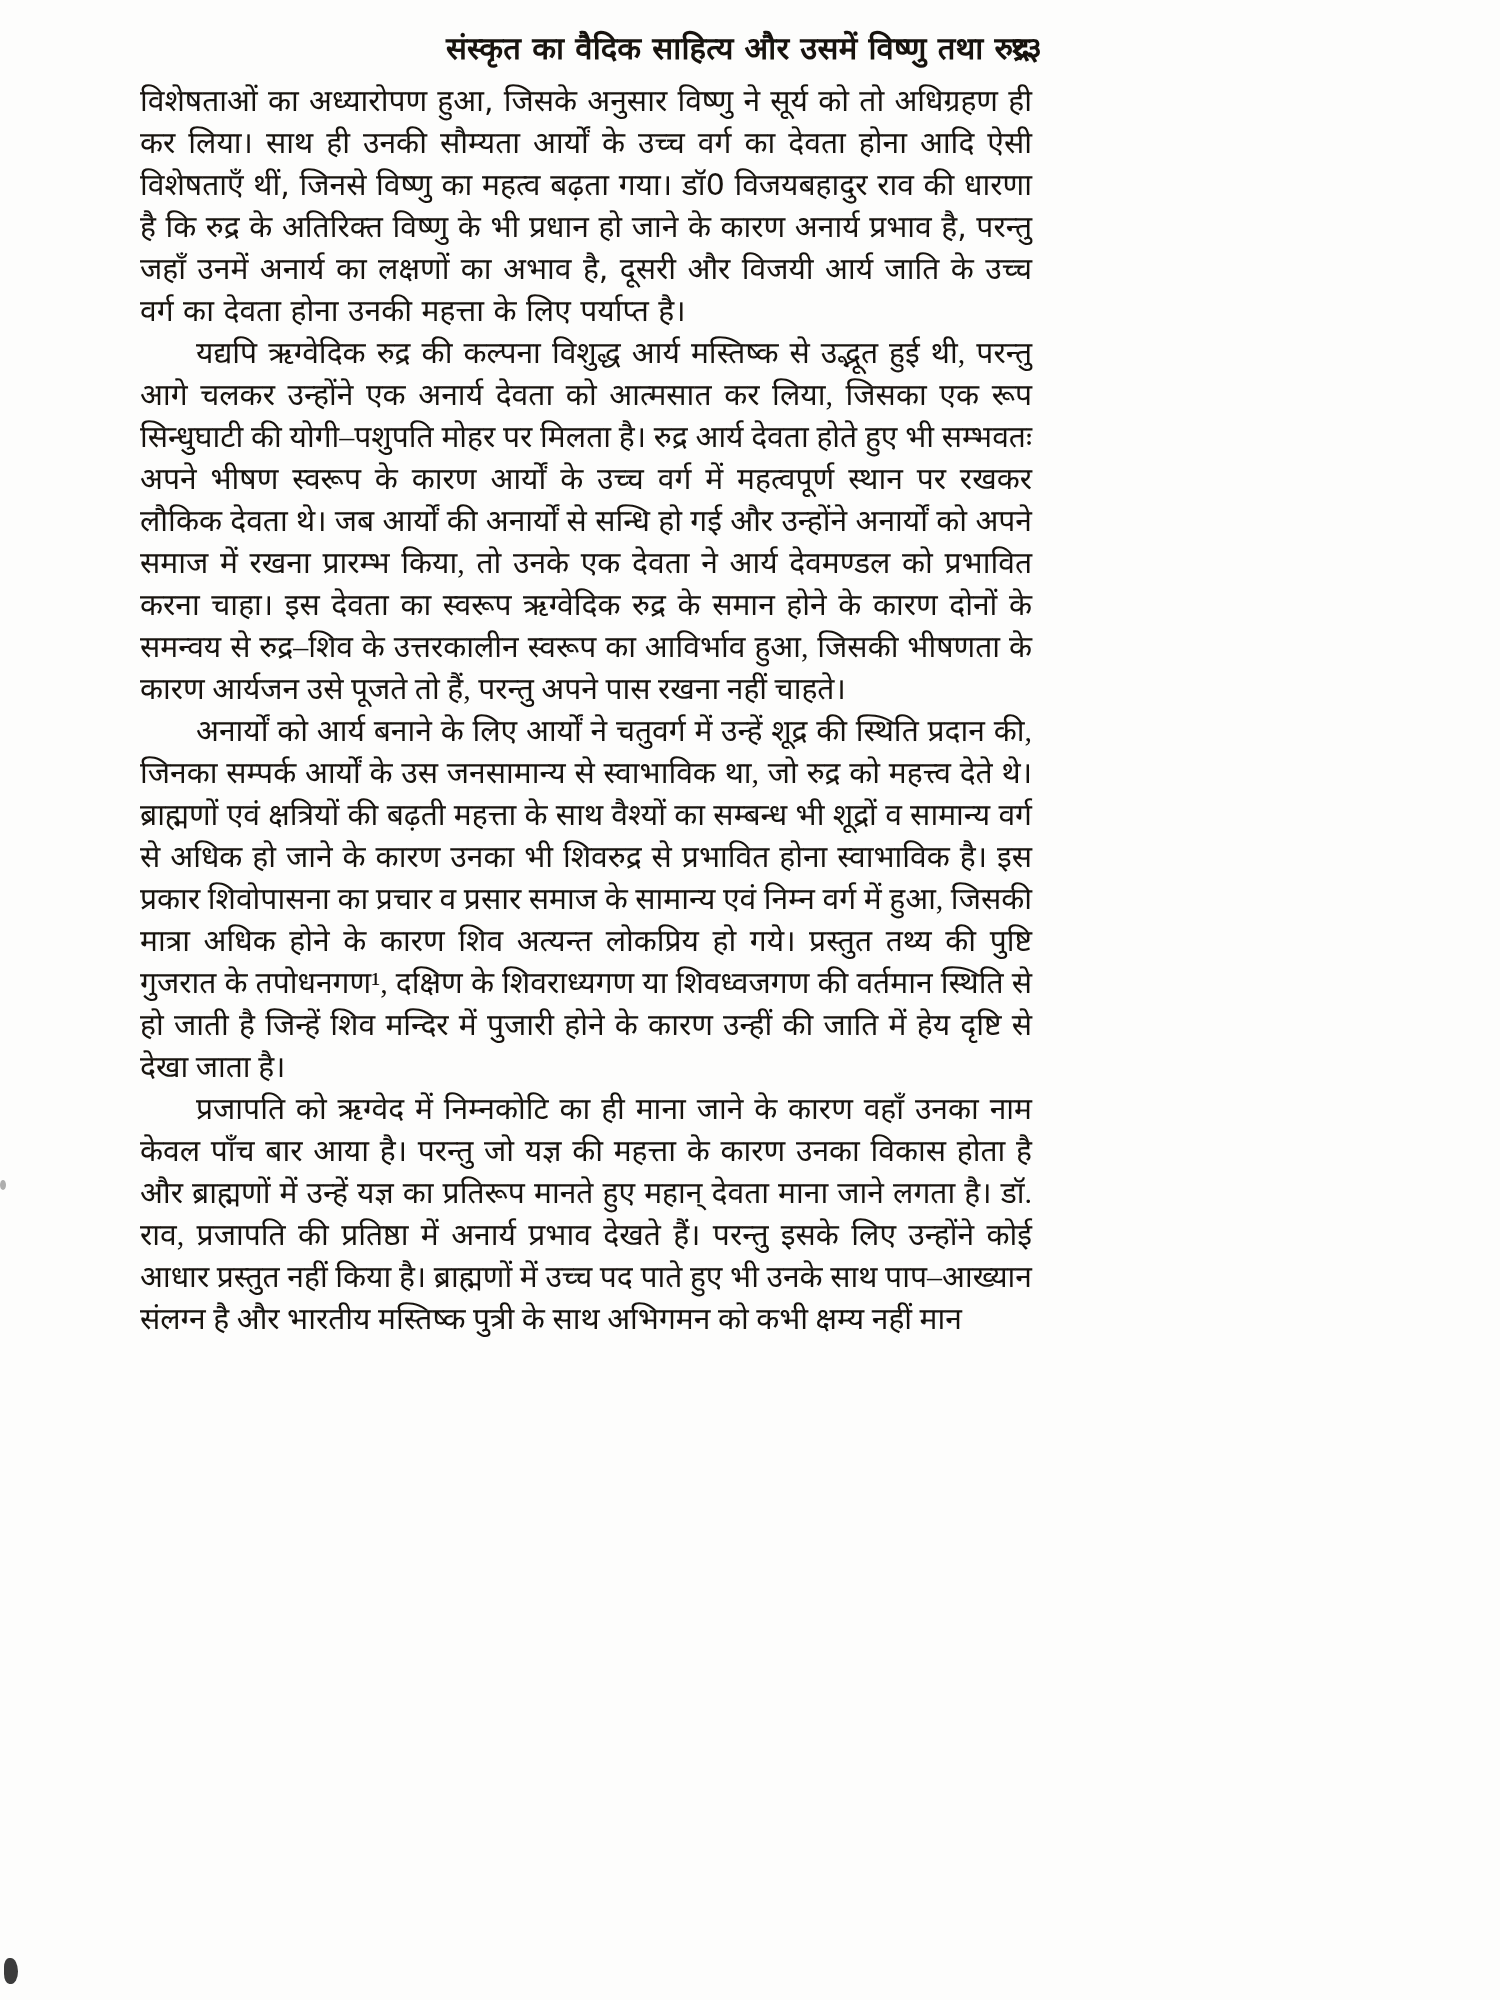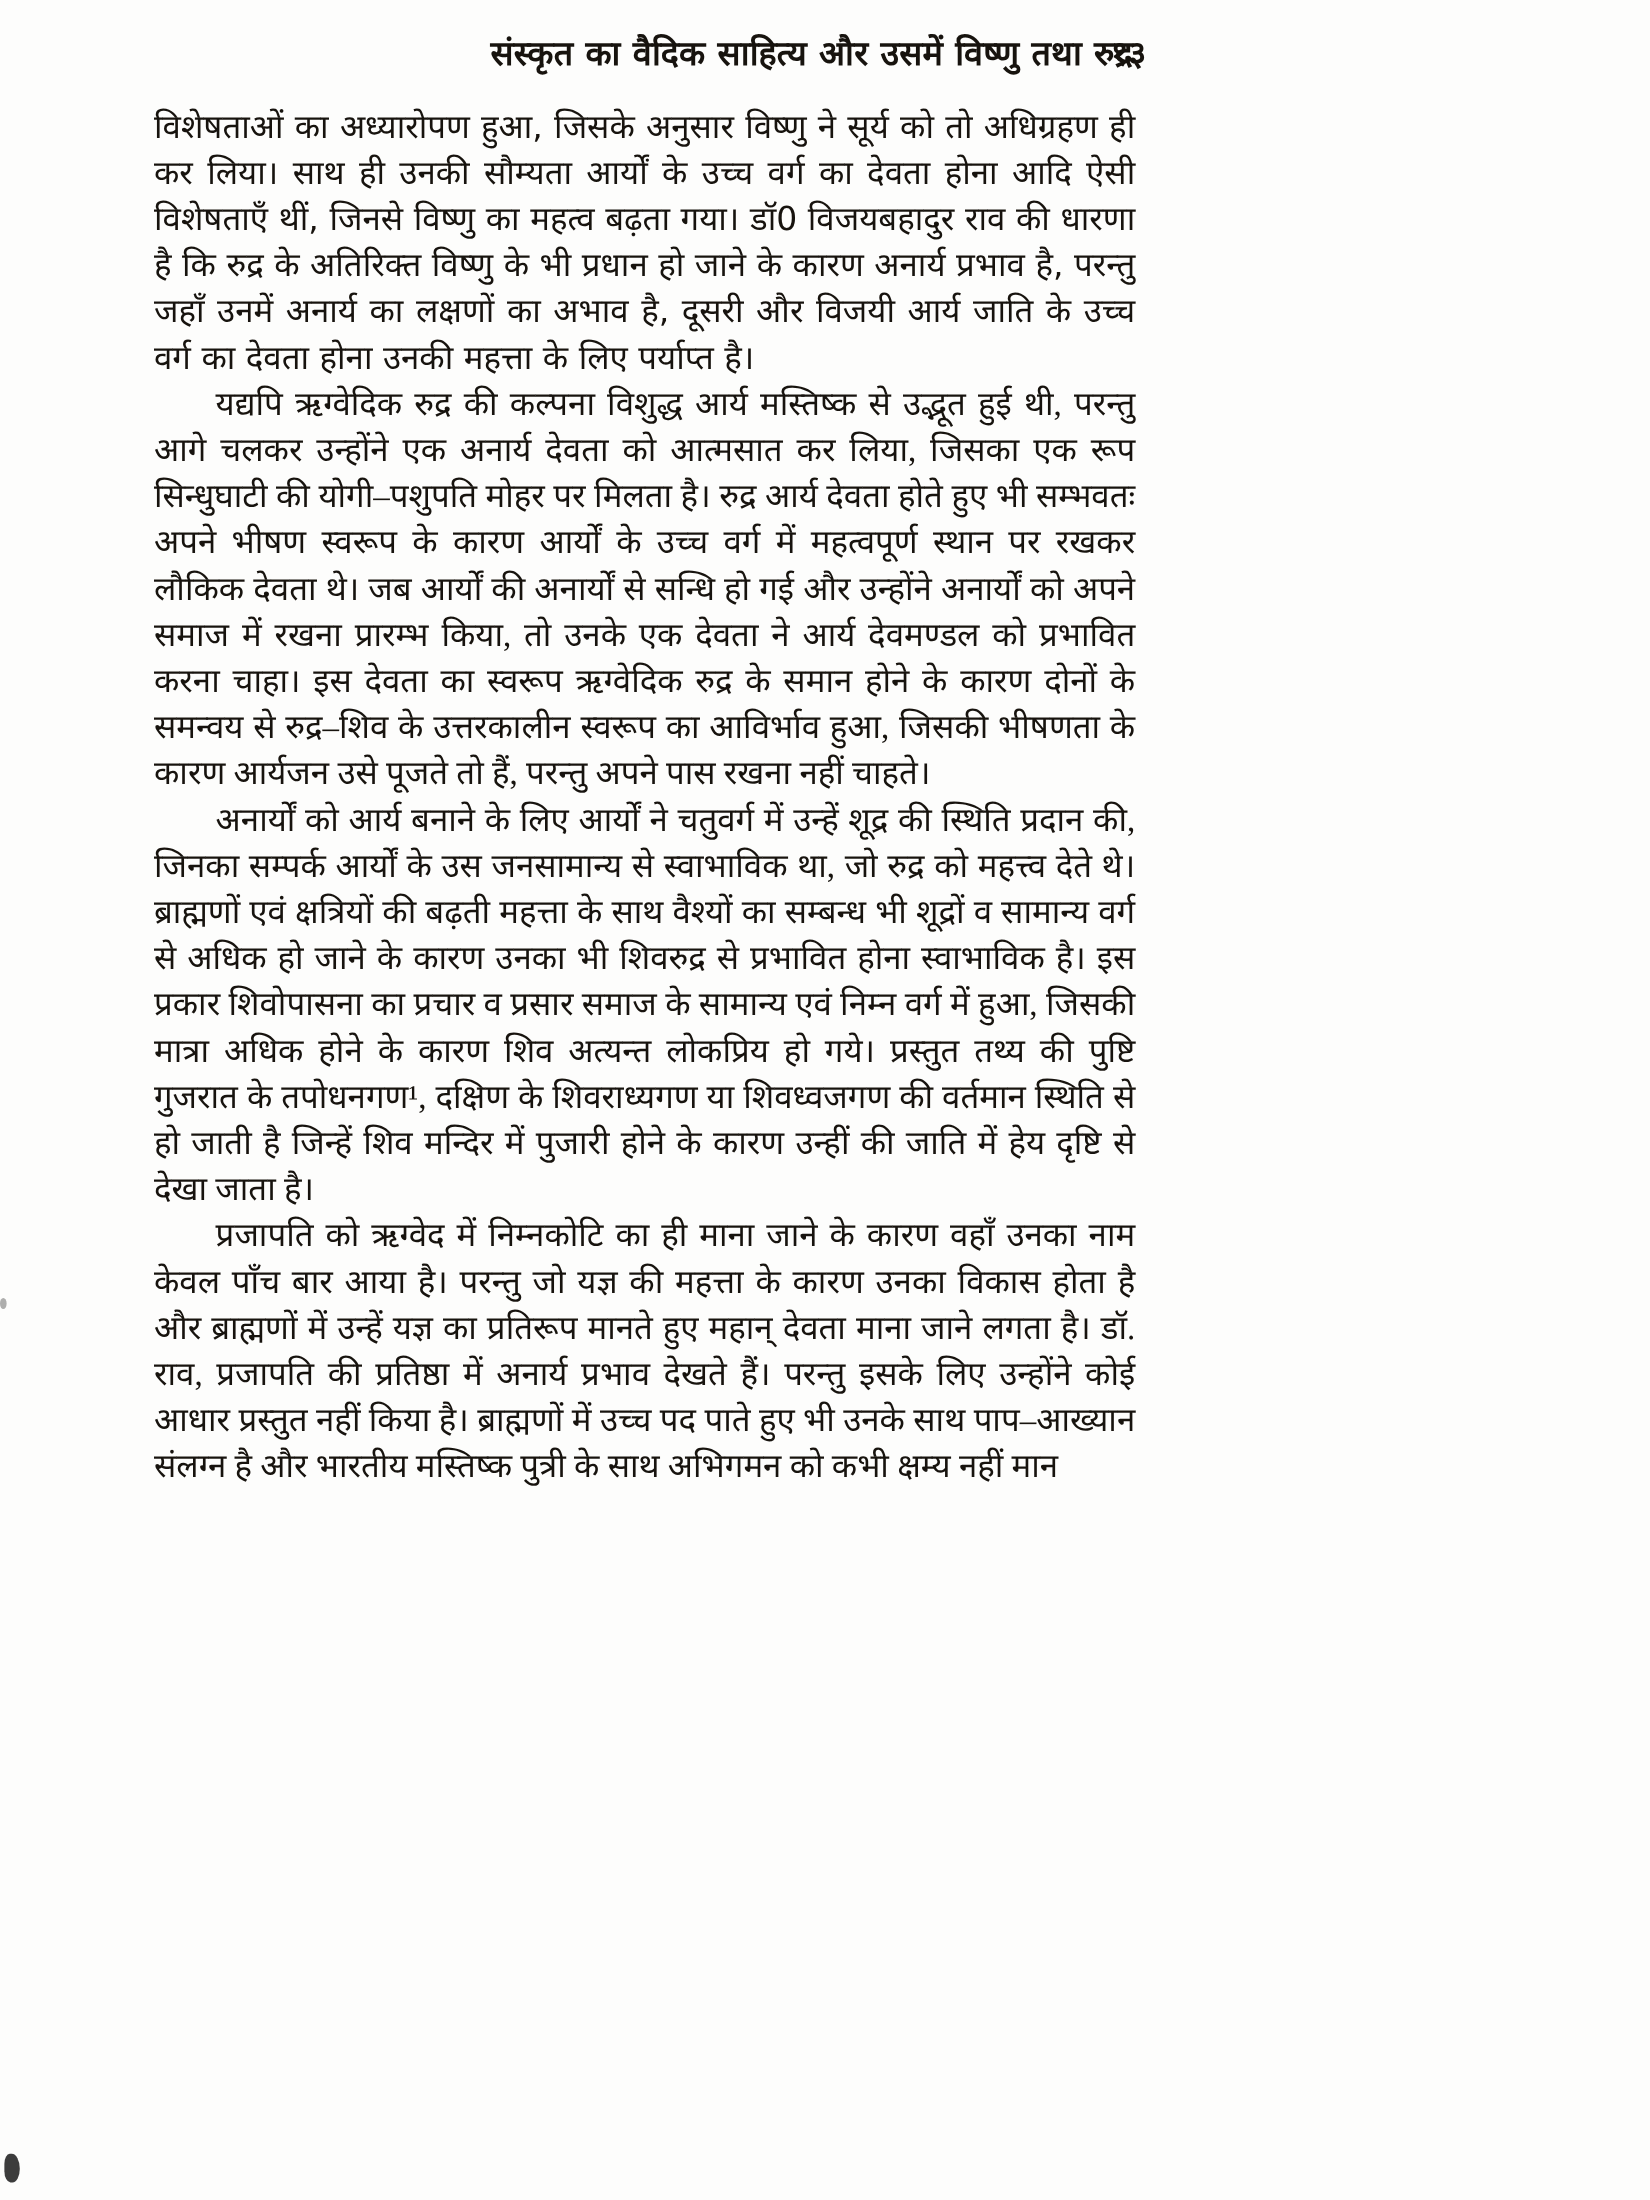--- a/index.html
+++ b/index.html
@@ -39,21 +39,21 @@
     position: absolute;
     top: 0;
     right: -12px;
     font-size: 31px;
     font-weight: 600;
     font-family: Liberation Serif, serif;
   }
   
   .page-body {
     position: absolute;
-    top: 95px;
+    top: 80px;
     left: 140px;
     width: 892px;
     font-size: 30px;
     line-height: 42px;
     text-align: justify;
     text-justify: inter-word;
   }
   .para {
     margin: 0;
     padding: 0;

